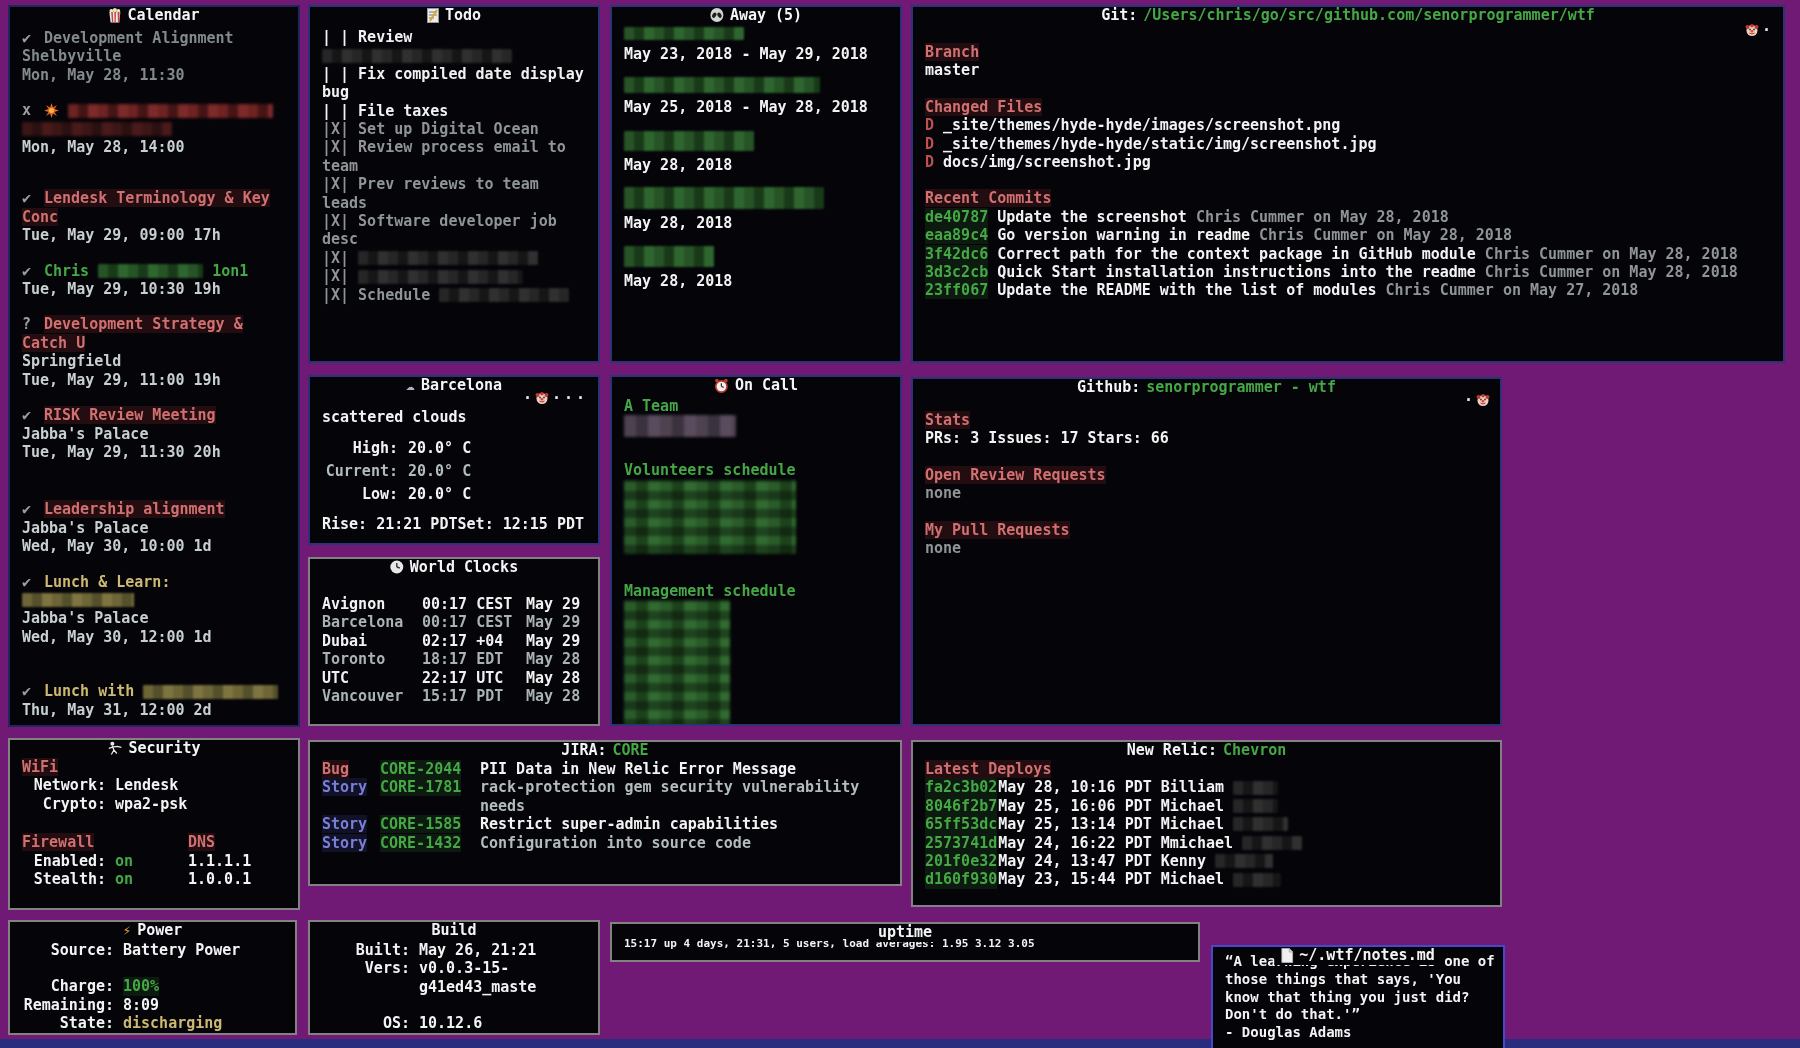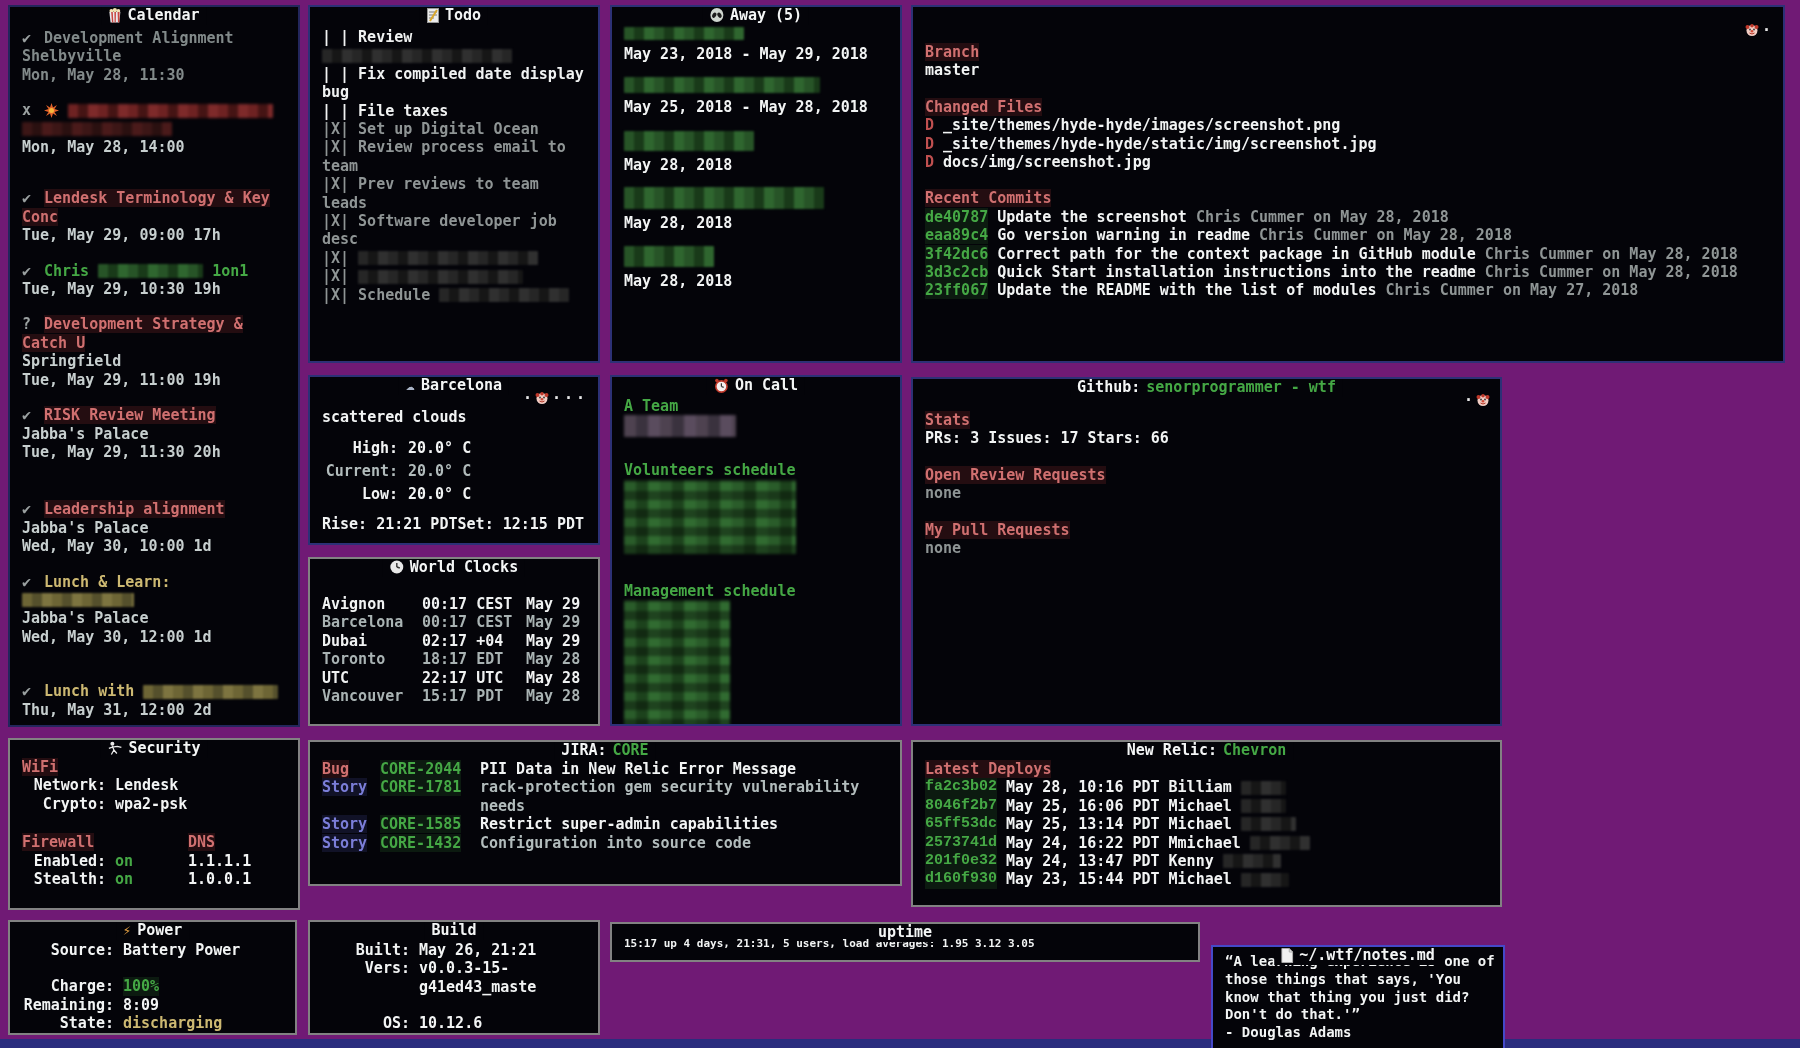--- a/index.html
+++ b/index.html
@@ -62,21 +62,21 @@
   
   .seccols{display:flex;margin-top:20px;}
   .seccols .colA{width:166px;flex:none;}
   .slabel{display:inline-block;width:84px;text-align:right;margin-right:9px;}
   
   .wrow{display:flex;line-height:23px;}
   .wrow .k{width:76px;text-align:right;margin-right:10px;flex:none;}
   .riseset{display:flex;justify-content:space-between;padding-right:6px;margin-top:9px;}
   
   .nrow{display:flex;align-items:center;}
-  .nrow .hash{margin-right:9px;font-family:Liberation Mono, monospace;}
+  .nrow .hash{margin-right:1px;}
   svg{display:inline-block;vertical-align:middle;}
 </style>
 </head>
 <body>
 
 <div id="screen">
 <div class="bottom-strip"></div>
 
 <div class="panel b-cal" style="left:8px;top:5px;width:292px;height:722px;">
   <div class="ptitle">
@@ -191,20 +191,24 @@
       <div class="ln white">May 28, 2018</div>
     </div>
     <div>
       <span class="redact pix-green block" style="width:90px;height:21px;margin-bottom:5px;"></span>
       <div class="ln white">May 28, 2018</div>
     </div>
   </div>
 </div>
 
 <div class="panel" style="left:911px;top:5px;width:874px;height:358px;">
+  <div class="ptitle">
+    <span>Git:</span>
+    <span class="green">/Users/chris/go/src/github.com/senorprogrammer/wtf</span>
+  </div>
   <div class="spin" style="top:14px;right:12px;">
     <svg width="14" height="14" viewBox="0 0 14 14">
           <circle cx="7" cy="7.5" r="5.5" fill="#f2cdc4"></circle>
           <circle cx="2.5" cy="4" r="2" fill="#c0392b"></circle>
           <circle cx="11.5" cy="4" r="2" fill="#c0392b"></circle>
           <circle cx="7" cy="2.8" r="1.8" fill="#c0392b"></circle>
           <circle cx="5" cy="6.5" r="0.9" fill="#333"></circle>
           <circle cx="9" cy="6.5" r="0.9" fill="#333"></circle>
           <circle cx="7" cy="8.2" r="1.3" fill="#d14836"></circle>
           <path d="M4.5 10 Q7 12 9.5 10" stroke="#b03020" stroke-width="1" fill="none"></path>

